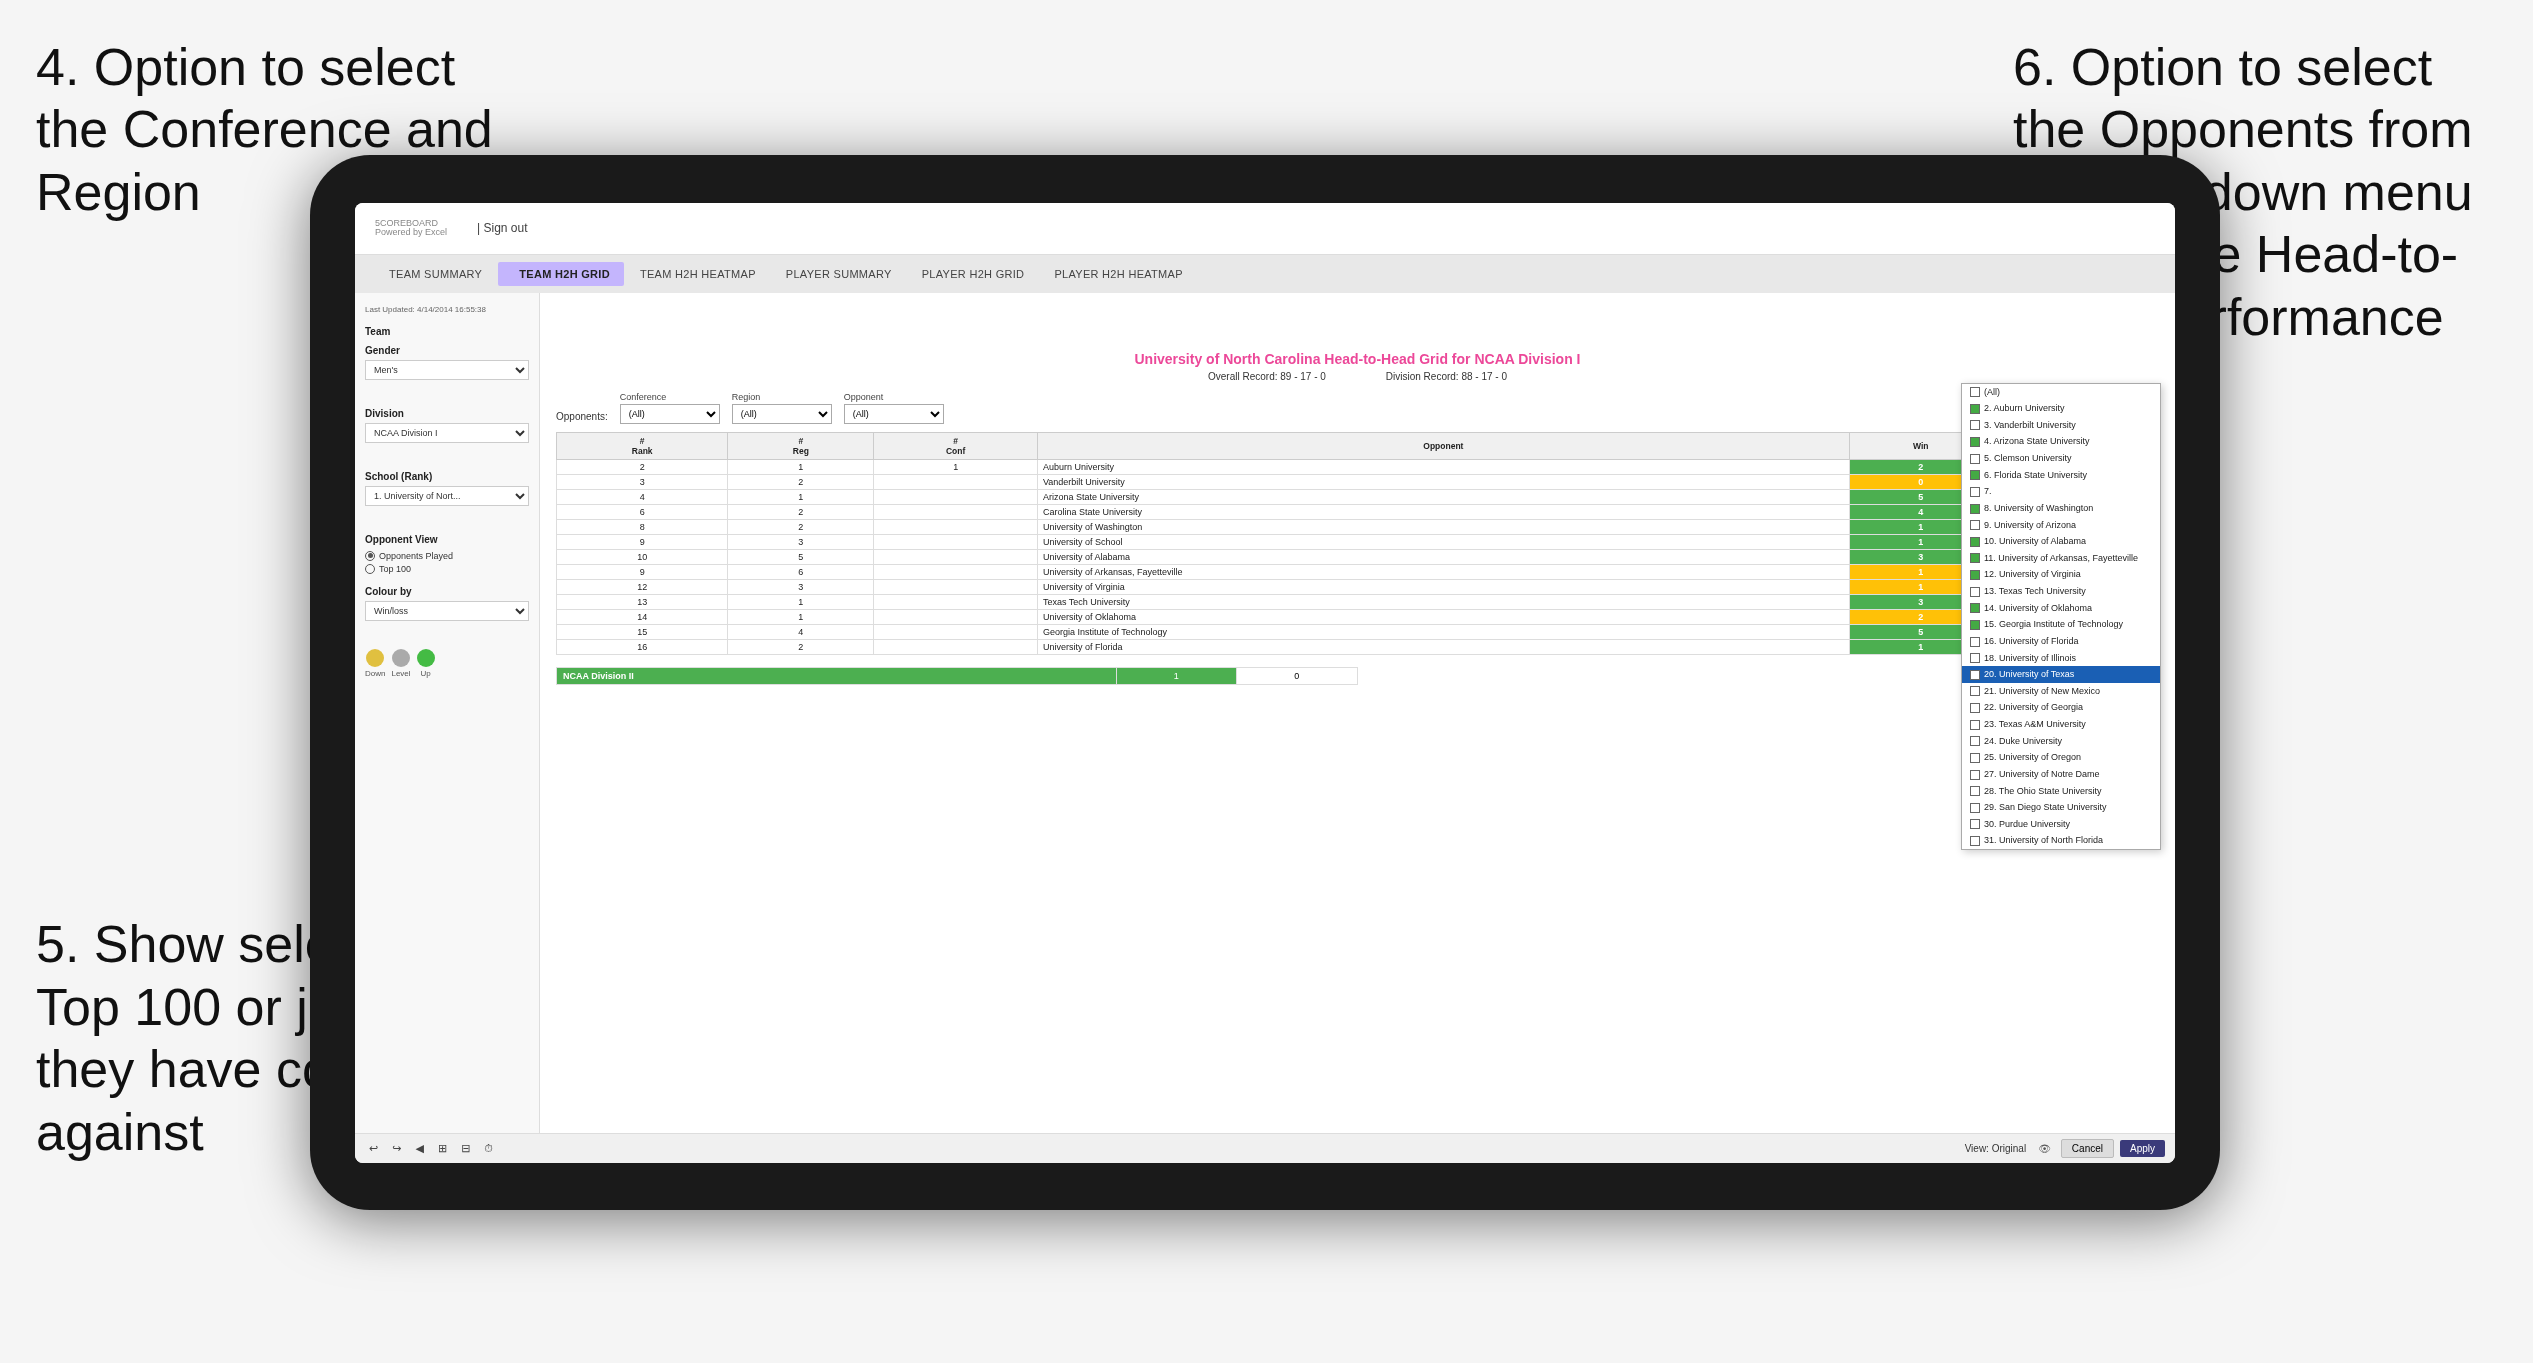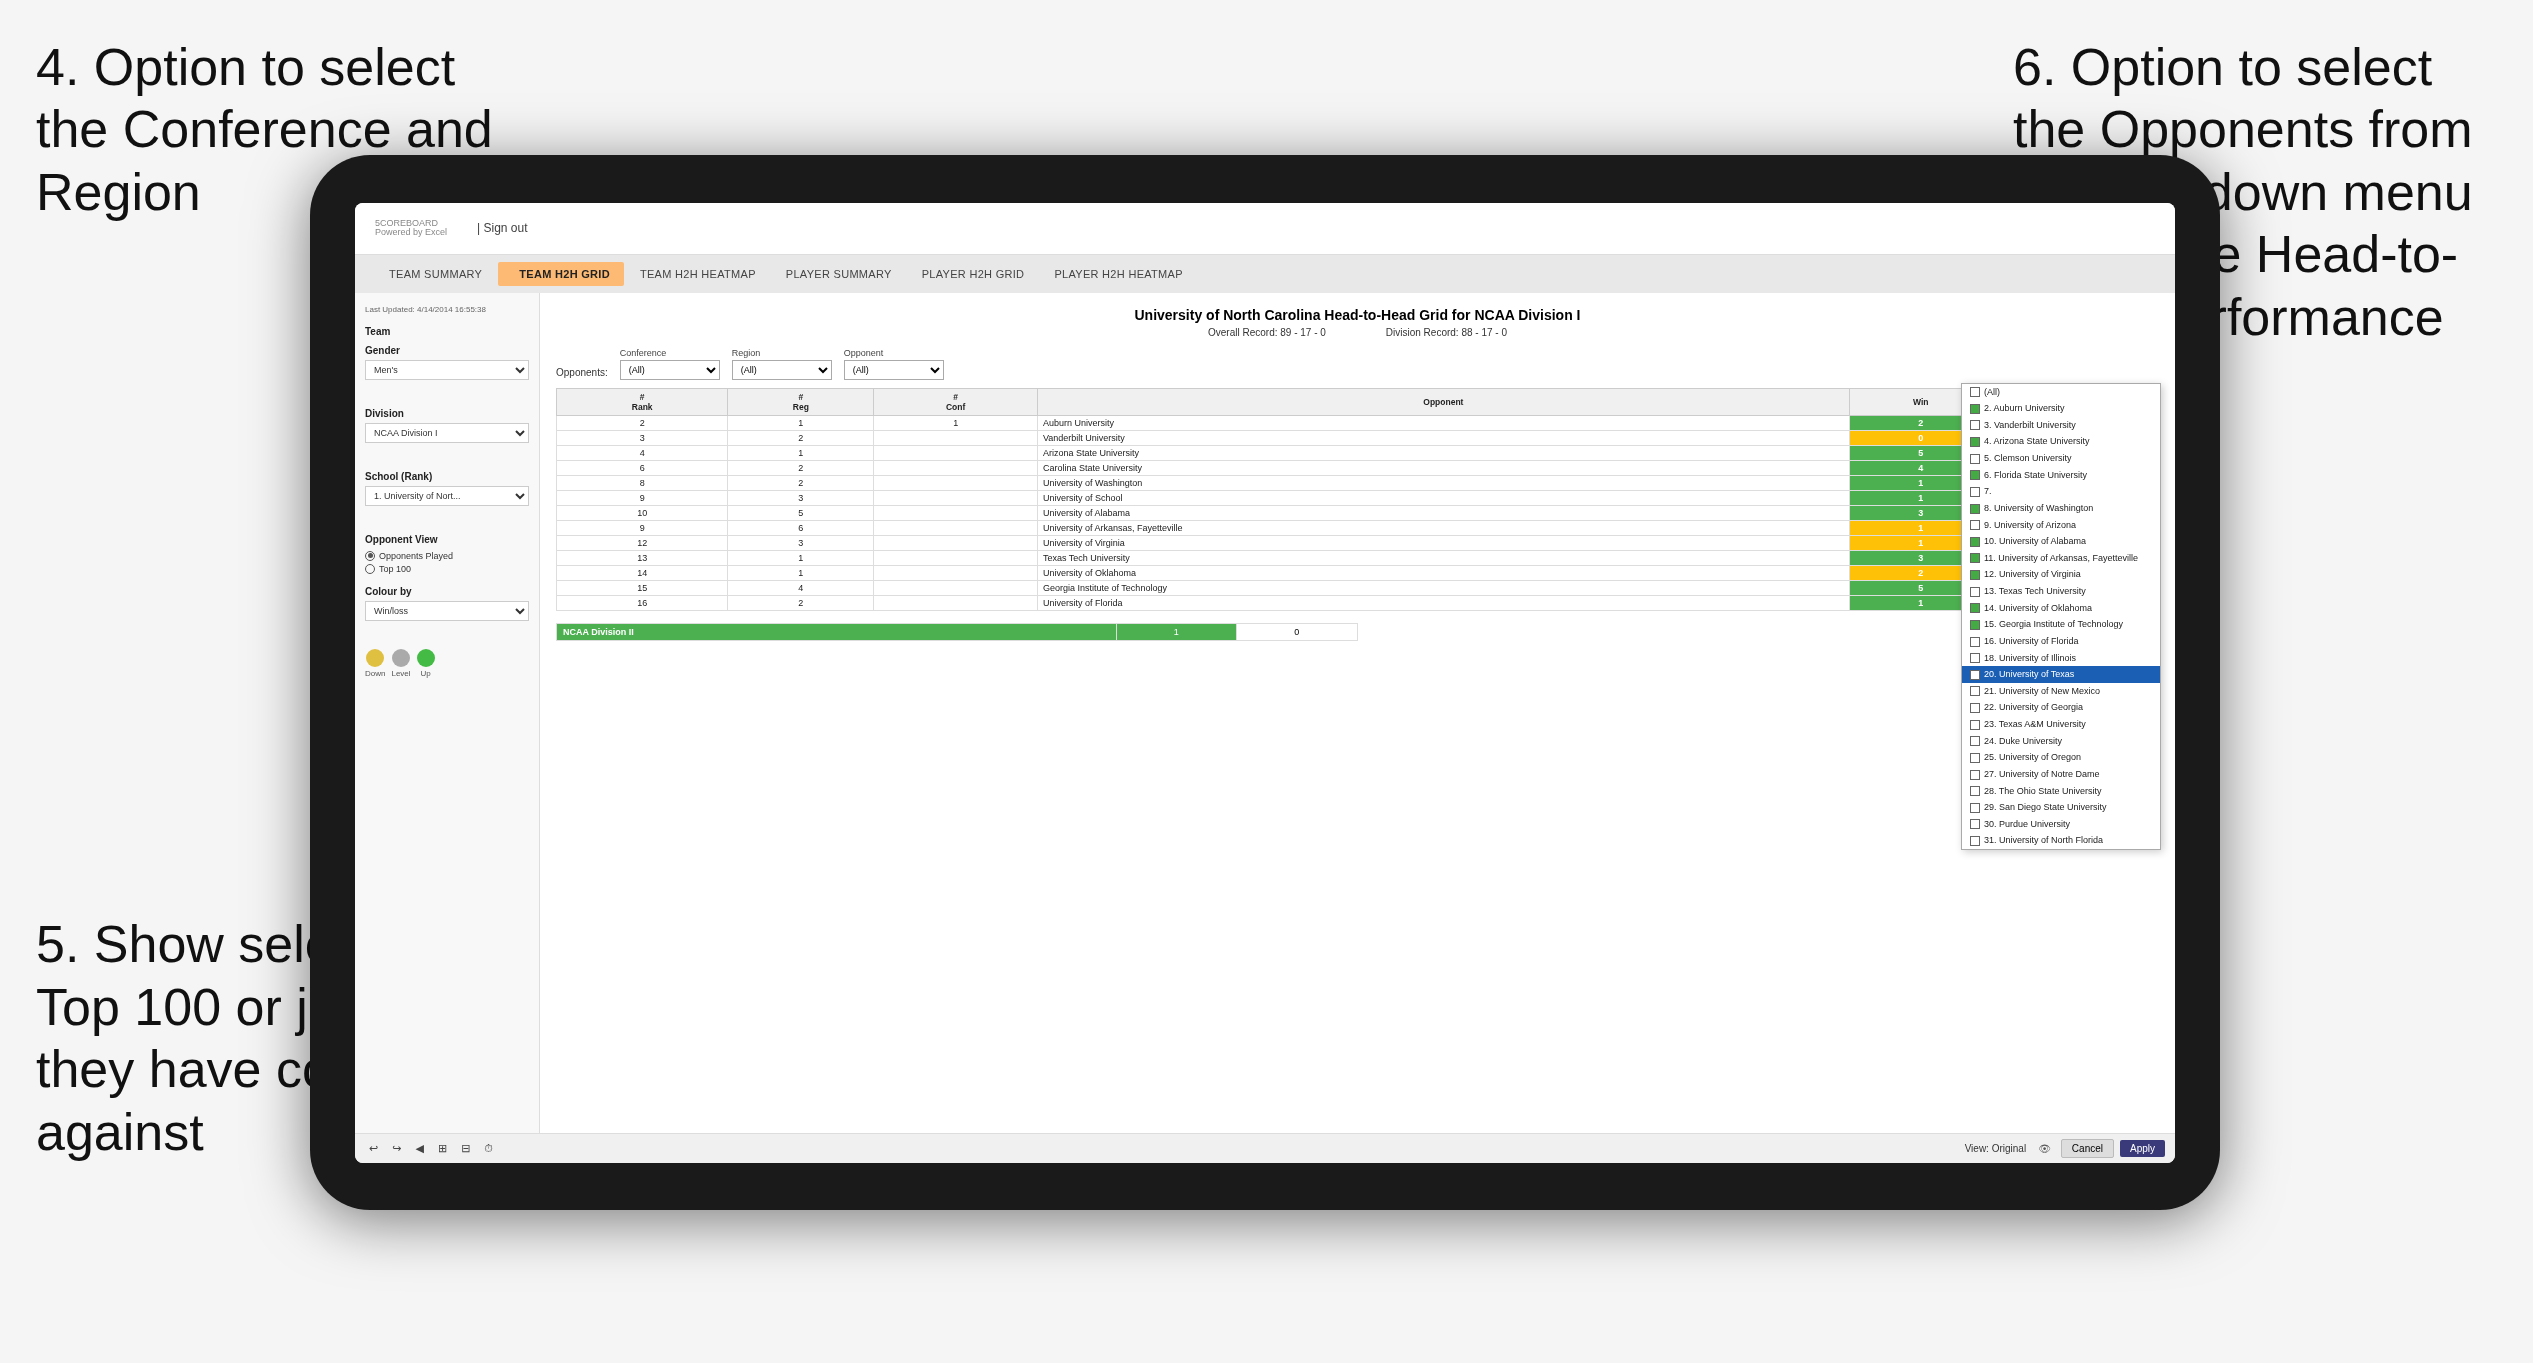--- a/index.html
+++ b/index.html
@@ -117,21 +117,21 @@
       font-size: 11px;
       color: #444;
       padding: 6px 14px;
       cursor: pointer;
       text-transform: uppercase;
       letter-spacing: 0.3px;
       border-radius: 2px;
     }
 
     .sub-nav-item.active {
-      background: #fdba74;
+      background: #c4b5fd;
       color: #222;
       font-weight: bold;
       padding-left: 21px;
     }
 
     
     .main-content {
       display: flex;
       flex: 1;
       overflow: hidden;
@@ -230,22 +230,23 @@
       flex: 1;
       overflow: auto;
       padding: 14px 16px;
       position: relative;
     }
 
     .grid-title {
       text-align: center;
       font-size: 14px;
       font-weight: bold;
-      color: #000000;
+      color: #ec4899;
       margin-bottom: 4px;
+      margin-top: 44px;
     }
 
     .record-row {
       display: flex;
       justify-content: center;
       gap: 60px;
       font-size: 10px;
       color: #333;
       margin-bottom: 10px;
     }

